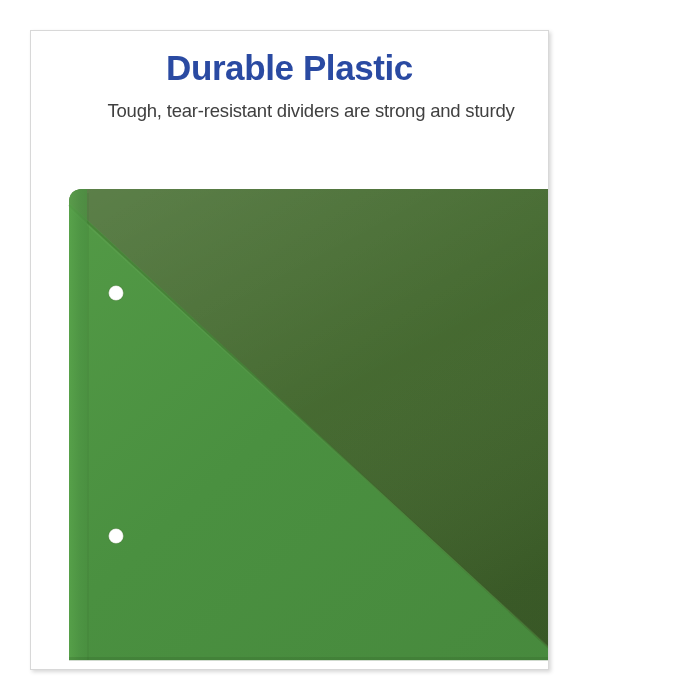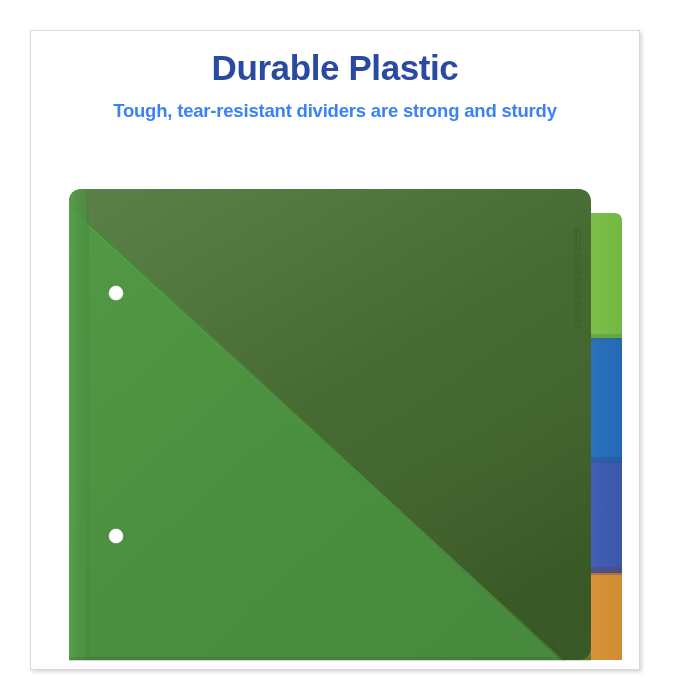--- a/index.html
+++ b/index.html
@@ -11,21 +11,21 @@
     width: 700px;
     height: 700px;
     font-family: "Liberation Sans", sans-serif;
     overflow: hidden;
   }
 
   .product-card {
     position: absolute;
     left: 30px;
     top: 30px;
-    width: 610px;
+    width: 519px;
     height: 640px;
     background: #ffffff;
     border: 1px solid #d8d8d8;
     box-sizing: border-box;
     box-shadow: 2px 2px 4px rgba(0,0,0,0.16);
     overflow: hidden;
   }
 
   
   .copy-block {
@@ -42,22 +42,22 @@
     font-weight: bold;
     letter-spacing: -0.4px;
     color: #2a4aa2;
     font-family: "Liberation Sans", sans-serif;
   }
   .subhead {
     margin: 9px auto 8px auto;
     width: 560px;
     font-size: 18.5px;
     line-height: 25px;
-    font-weight: bold;
-    color: #3b82f6;
+    font-weight: normal;
+    color: #404040;
     letter-spacing: -0.2px;
     font-family: "Liberation Sans", sans-serif;
   }
 
   
   .photo {
     position: absolute;
     left: 0;
     top: 0;
     width: 638px;

